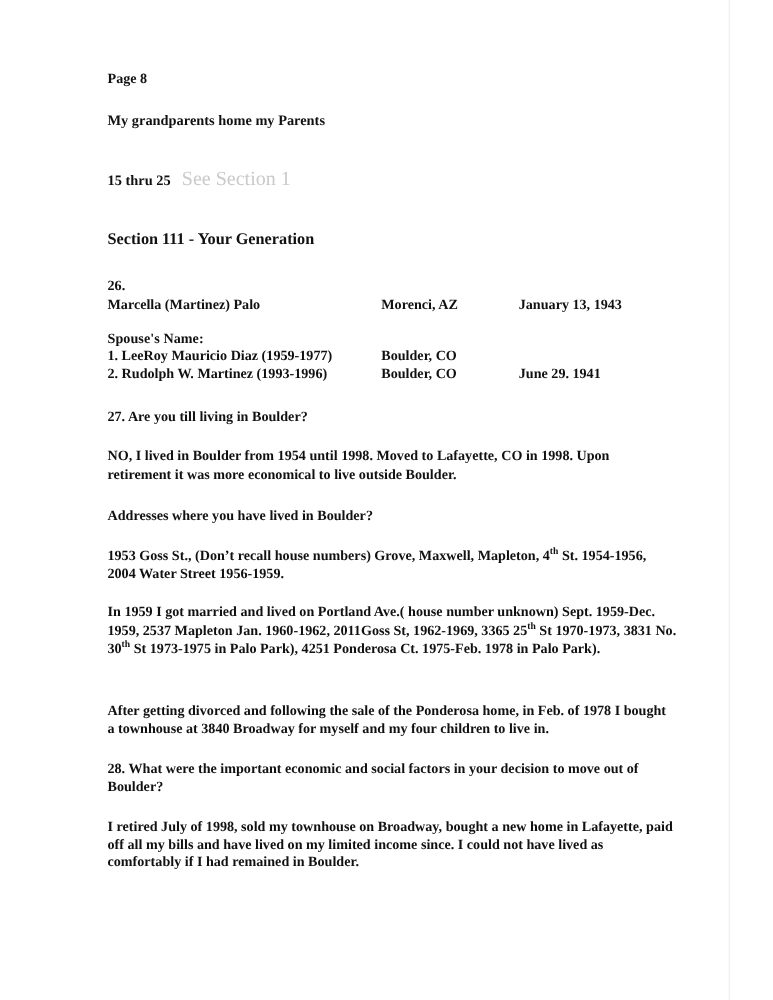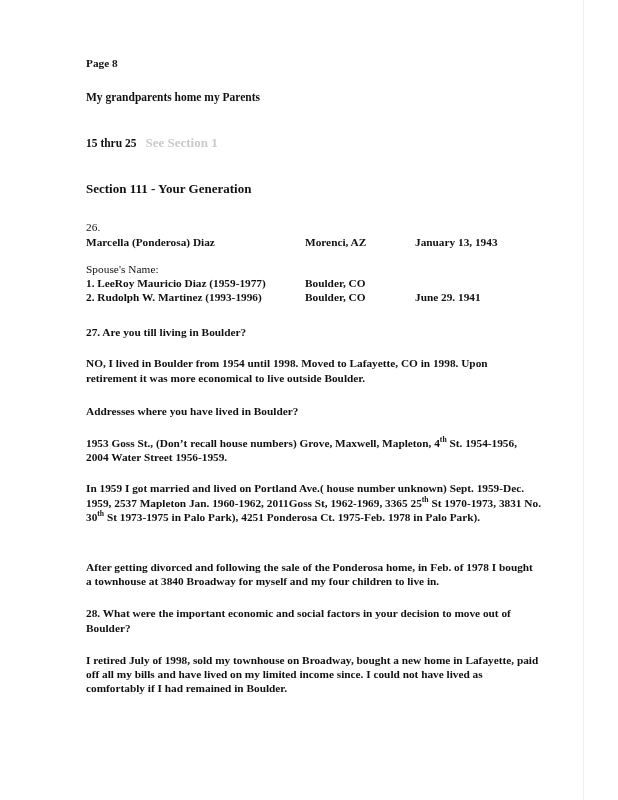--- a/index.html
+++ b/index.html
@@ -27,21 +27,21 @@
   .page {
     position: absolute;
     left: 0;
     top: 0;
     width: 618px;
     height: 800px;
     box-sizing: border-box;
     padding: 57px 48px 0 86px;
   }
   .line {
-    font-weight: normal;
+    font-weight: bold;
     font-size: 11.3px;
     line-height: 13.6px;
     letter-spacing: 0.05px;
     white-space: pre-wrap;
   }
   .gap-lg { height: 22px; }
   .gap-md { height: 16px; }
   .gap-sm { height: 11px; }
 
   .page-num {
@@ -52,22 +52,22 @@
     font-size: 11.5px;
     font-weight: bold;
   }
   .section-title {
     font-size: 13px;
     font-weight: bold;
   }
   
   .faded {
     color: #c9c9c9;
-    font-weight: bold;
-    font-size: 13px;
+    font-weight: normal;
+    font-size: 16px;
   }
   .inline-row {
     display: flex;
     align-items: baseline;
     margin-top: 16px;
   }
   .inline-row .lead { margin-right: 9px; }
 
   
   .rec-row {
@@ -114,21 +114,21 @@
 
   <div class="gap-lg" style="height:30px"></div>
 
   <div class="section-title">Section 111 - Your Generation</div>
 
   <div class="gap-lg" style="height:24px"></div>
 
   <div class="line">26.</div>
 
   <div class="rec-row">
-    <span class="col-name">Marcella (Ponderosa) Diaz</span>
+    <span class="col-name">Marcella (Martinez) Palo</span>
     <span class="col-place">Morenci, AZ</span>
     <span class="col-date">January 13, 1943</span>
   </div>
 
   <div class="gap-sm" style="height:14px"></div>
 
   <div class="line">Spouse's Name:</div>
 
   <div class="rec-row">
     <span class="col-name">1.  LeeRoy Mauricio Diaz (1959-1977)</span>

